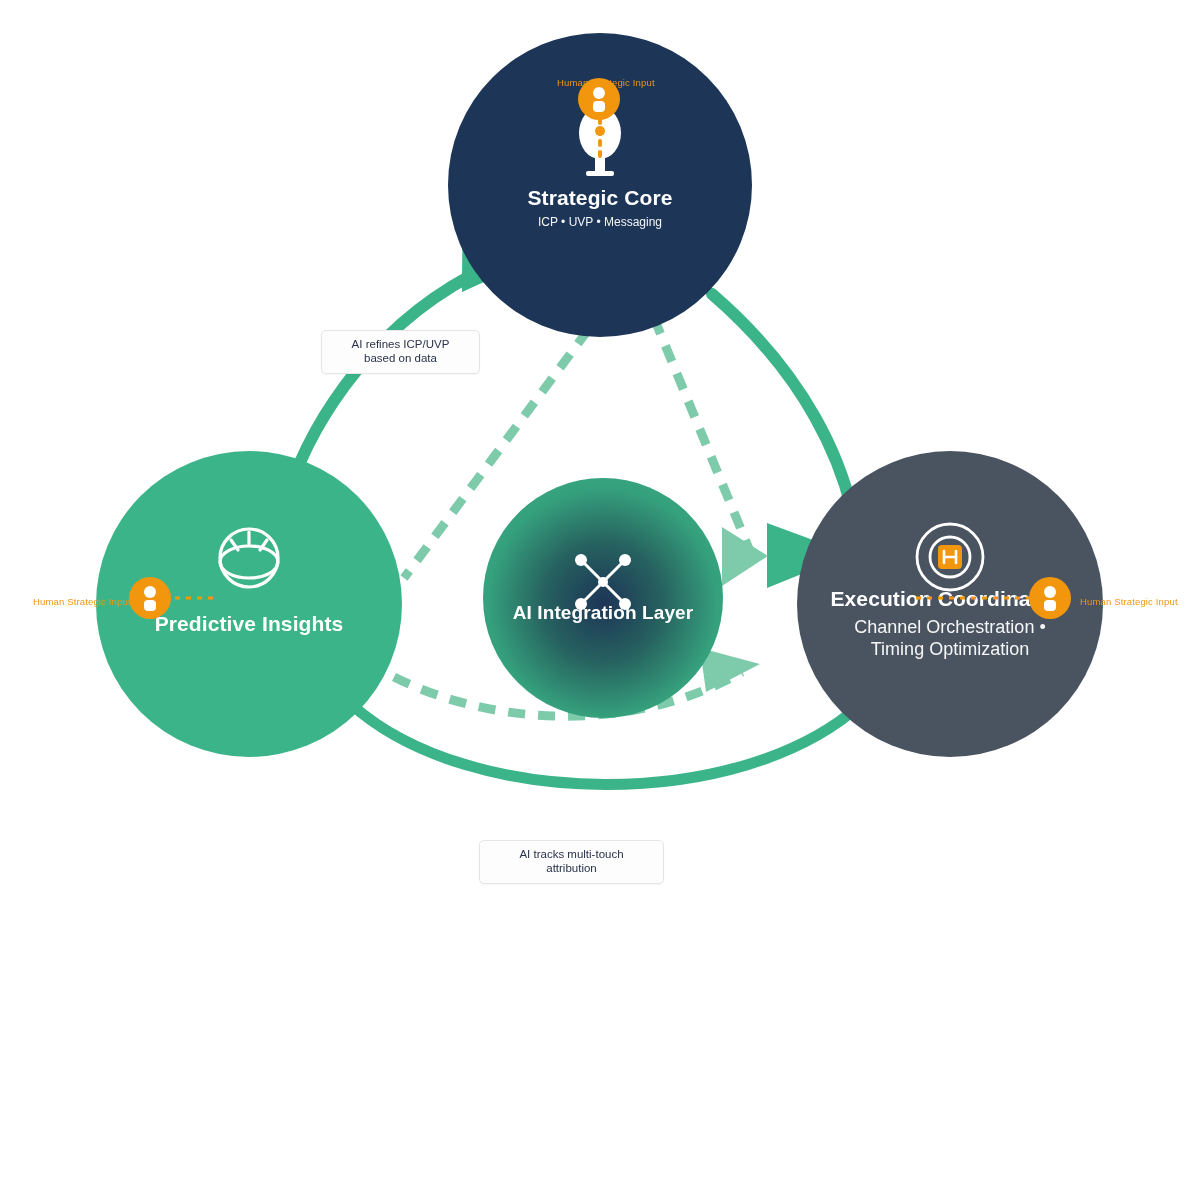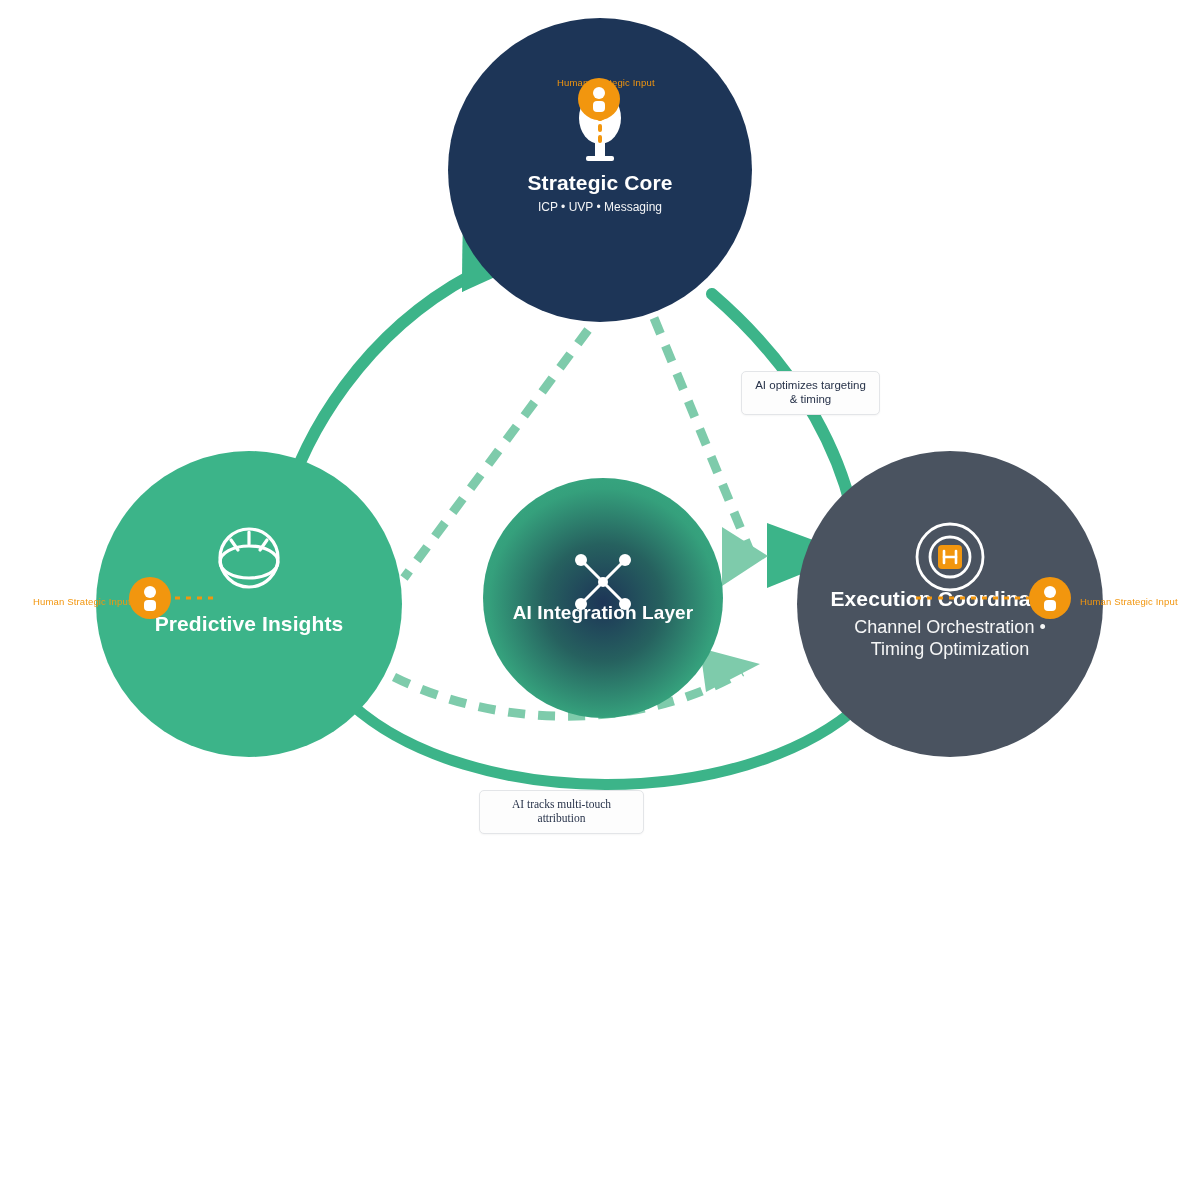--- a/index.html
+++ b/index.html
@@ -25,21 +25,21 @@
     font-weight:bold;
     line-height:1.12;
     letter-spacing:.1px;
   }
   .node .subtitle{
     line-height:1.22;
     opacity:.95;
   }
 
   #node-core{
-    left:448px; top:18px; width:304px; height:304px;
+    left:448px; top:33px; width:304px; height:304px;
     background:#1d3557;
     z-index:6;
   }
   #node-core .title{ font-size:21px; margin-top:46px; }
   #node-core .subtitle{ font-size:12px; margin-top:6px; }
 
   #node-predictive{
     left:96px; top:451px; width:306px; height:306px;
     background:#3cb489;
     z-index:6;
@@ -103,21 +103,21 @@
     font-size:11.5px;
     line-height:1.25;
     text-align:center;
     padding:6px 9px 7px;
     white-space:pre-line;
     z-index:12;
     box-shadow:0 1px 2px rgba(0,0,0,.04);
   }
   #edge-label-0{ left:321px; top:330px; width:159px; }
   #edge-label-1{ left:741px; top:371px; width:139px; }
-  #edge-label-2{ left:479px; top:790px; width:165px;font-family:Liberation Serif, serif; }
+  #edge-label-2{ left:479px; top:840px; width:185px; }
 </style>
 </head>
 <body>
 
 <div id="stage">
 
   <svg class="layer" viewBox="0 0 1200 1200">
     <defs>
       <linearGradient id="gnone" x1="0" y1="0" x2="1" y2="0">
         <stop offset="0" stop-color="#3cb489"></stop>
@@ -249,18 +249,18 @@
   <div class="human-label" id="label-pred">Human Strategic Input</div>
 
   <div class="human-badge" id="badge-exec">
     <svg width="18" height="26" viewBox="0 0 18 26">
       <circle cx="9" cy="7" r="6" fill="#ffffff"></circle>
       <rect x="3" y="15" width="12" height="11" rx="4" fill="#ffffff"></rect>
     </svg>
   </div>
   <div class="human-label" id="label-exec">Human Strategic Input</div>
 
-  <div class="edge-label" id="edge-label-1">AI optimizes targeting
-&amp; timing</div>
+  <div class="edge-label" id="edge-label-0">AI refines ICP/UVP
+based on data</div>
   <div class="edge-label" id="edge-label-2">AI tracks multi-touch
 attribution</div>
 
 </div>
 
 </body></html>

